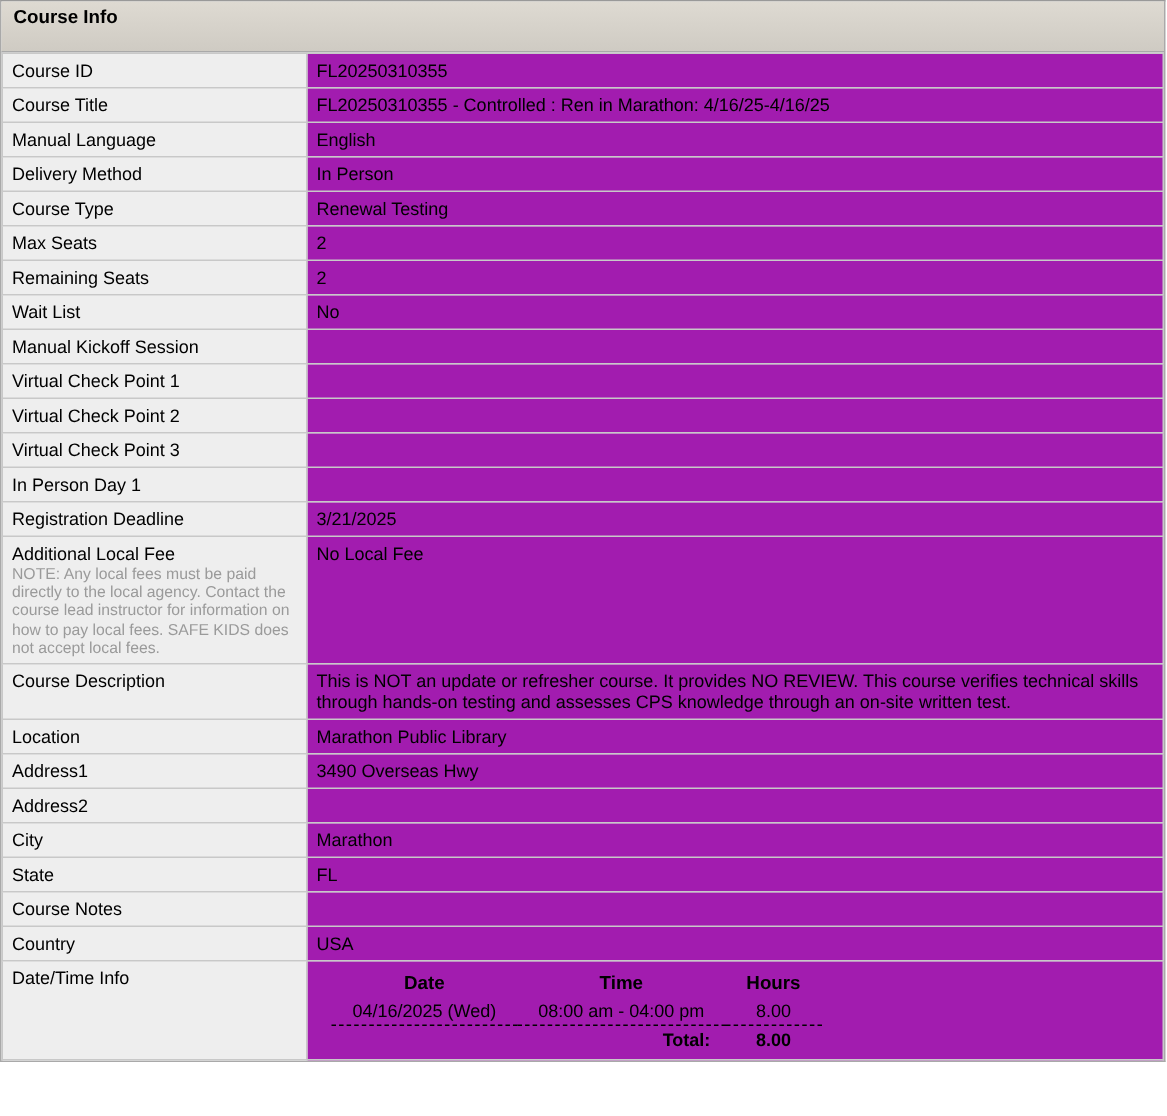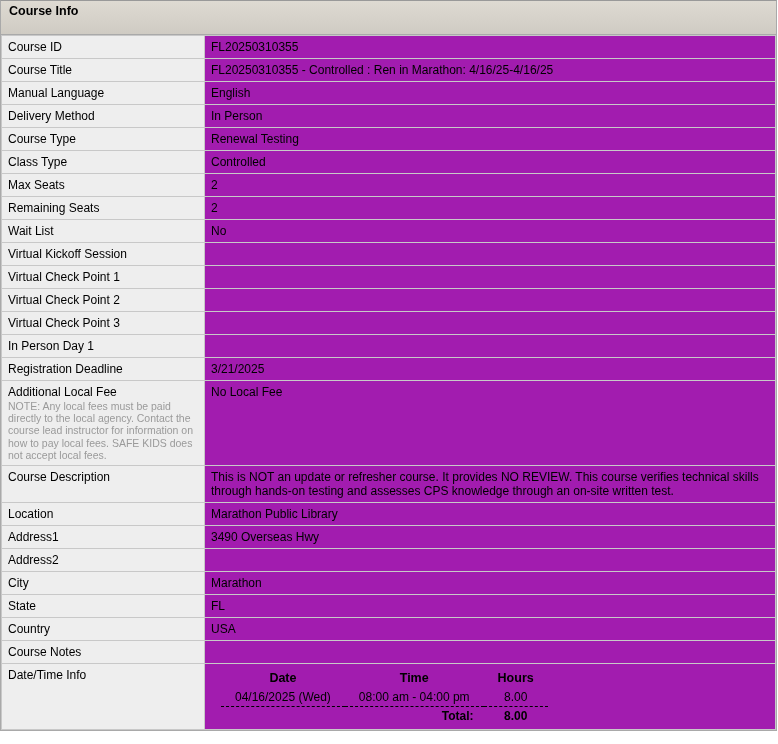--- a/index.html
+++ b/index.html
@@ -114,37 +114,33 @@
       </tr>
       <tr>
         <td class="label">Delivery Method</td>
         <td class="value">In Person</td>
       </tr>
       <tr>
         <td class="label">Course Type</td>
         <td class="value">Renewal Testing</td>
       </tr>
       <tr>
-        <td class="label">Class Type</td>
-        <td class="value">Controlled</td>
-      </tr>
-      <tr>
         <td class="label">Max Seats</td>
         <td class="value">2</td>
       </tr>
       <tr>
         <td class="label">Remaining Seats</td>
         <td class="value">2</td>
       </tr>
       <tr>
         <td class="label">Wait List</td>
         <td class="value">No</td>
       </tr>
       <tr>
-        <td class="label">Virtual Kickoff Session</td>
+        <td class="label">Manual Kickoff Session</td>
         <td class="value"></td>
       </tr>
       <tr>
         <td class="label">Virtual Check Point 1</td>
         <td class="value"></td>
       </tr>
       <tr>
         <td class="label">Virtual Check Point 2</td>
         <td class="value"></td>
       </tr>
@@ -188,26 +184,26 @@
       </tr>
       <tr>
         <td class="label">City</td>
         <td class="value">Marathon</td>
       </tr>
       <tr>
         <td class="label">State</td>
         <td class="value">FL</td>
       </tr>
       <tr>
+        <td class="label">Course Notes</td>
+        <td class="value"></td>
+      </tr>
+      <tr>
         <td class="label">Country</td>
         <td class="value">USA</td>
-      </tr>
-      <tr>
-        <td class="label">Course Notes</td>
-        <td class="value"></td>
       </tr>
 
       <tr>
         <td class="label">Date/Time Info</td>
         <td class="value">
           <table class="dt">
             <thead>
               <tr>
                 <th>Date</th>
                 <th>Time</th>

